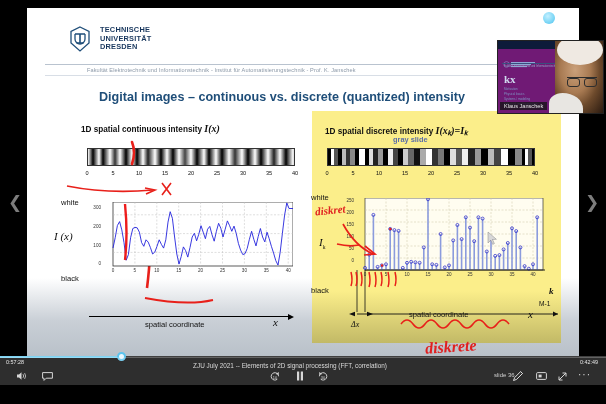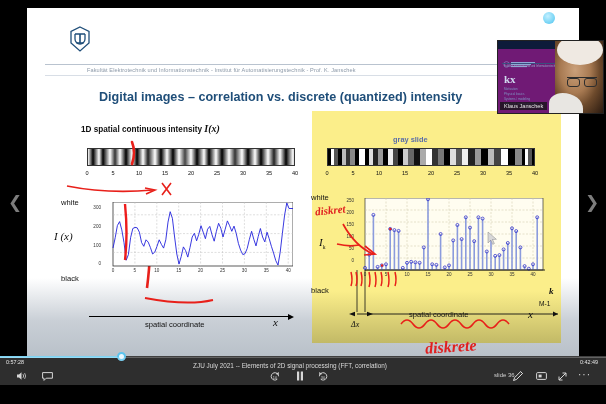--- a/index.html
+++ b/index.html
@@ -137,27 +137,32 @@
     <div id="slide-bg-grad"></div>
 
     <div id="logo">
       <span class="mark">
         <svg width="26" height="26" viewBox="0 0 26 26">
           <polygon points="13,1 22,5.5 22,17 13,25 4,17 4,5.5" fill="none" stroke="#1f4e79" stroke-width="1.3"></polygon>
           <path d="M8 8 h10 M13 8 v9 M9.5 17 h7" fill="none" stroke="#1f4e79" stroke-width="1.6"></path>
           <path d="M8 8 v5 a5 5 0 0 0 10 0 V8" fill="none" stroke="#1f4e79" stroke-width="1.3"></path>
         </svg>
       </span>
+      <span class="wordmark">
+        <div>TECHNISCHE</div>
+        <div>UNIVERSITÄT</div>
+        <div>DRESDEN</div>
+      </span>
     </div>
 
     <div id="dept-rule"></div>
     <div id="dept-line">Fakultät Elektrotechnik und Informationstechnik - Institut für Automatisierungstechnik - Prof. K. Janschek</div>
     <div id="dept-rule2"></div>
 
-    <div id="slide-title">Digital images – correlation vs. discrete (quantized) intensity</div>
+    <div id="slide-title">Digital images – continuous vs. discrete (quantized) intensity</div>
 
     <div id="yellow-panel">
       <div class="fade"></div>
     </div>
 
     <div class="panel-head" style="left:54px; top:115px;">
       <span>1D spatial continuous intensity </span><i>I(x)</i>
     </div>
 
     <div class="strip strip-cont" style="left:60px; top:140px; width:208px;"></div>
@@ -221,20 +226,23 @@
           <div>200</div>
           <div>100</div>
           <div>0</div>
       </div>
     </div>
 
     <div class="axis-arrow" style="left:62px; top:308px; width:200px;"></div>
     <div class="fig-lbl" style="left:118px; top:312px;">spatial coordinate</div>
     <div class="fig-lbl serif-it" style="left:246px; top:308px;">x</div>
 
+    <div class="panel-head" style="left:298px; top:115px;">
+      <span>1D spatial discrete intensity </span><i>I(xₖ)=Iₖ</i>
+    </div>
     <div id="graylevel-label" style="left:366px; top:127px;">gray slide</div>
 
     <div class="strip strip-disc" style="left:300px; top:140px; width:208px;"></div>
     <div class="tickrow" style="left:300px; top:162px; width:208px;">
       <span style="left:0px">0</span>
       <span style="left:26px">5</span>
       <span style="left:52px">10</span>
       <span style="left:78px">15</span>
       <span style="left:104px">20</span>
       <span style="left:130px">25</span>

